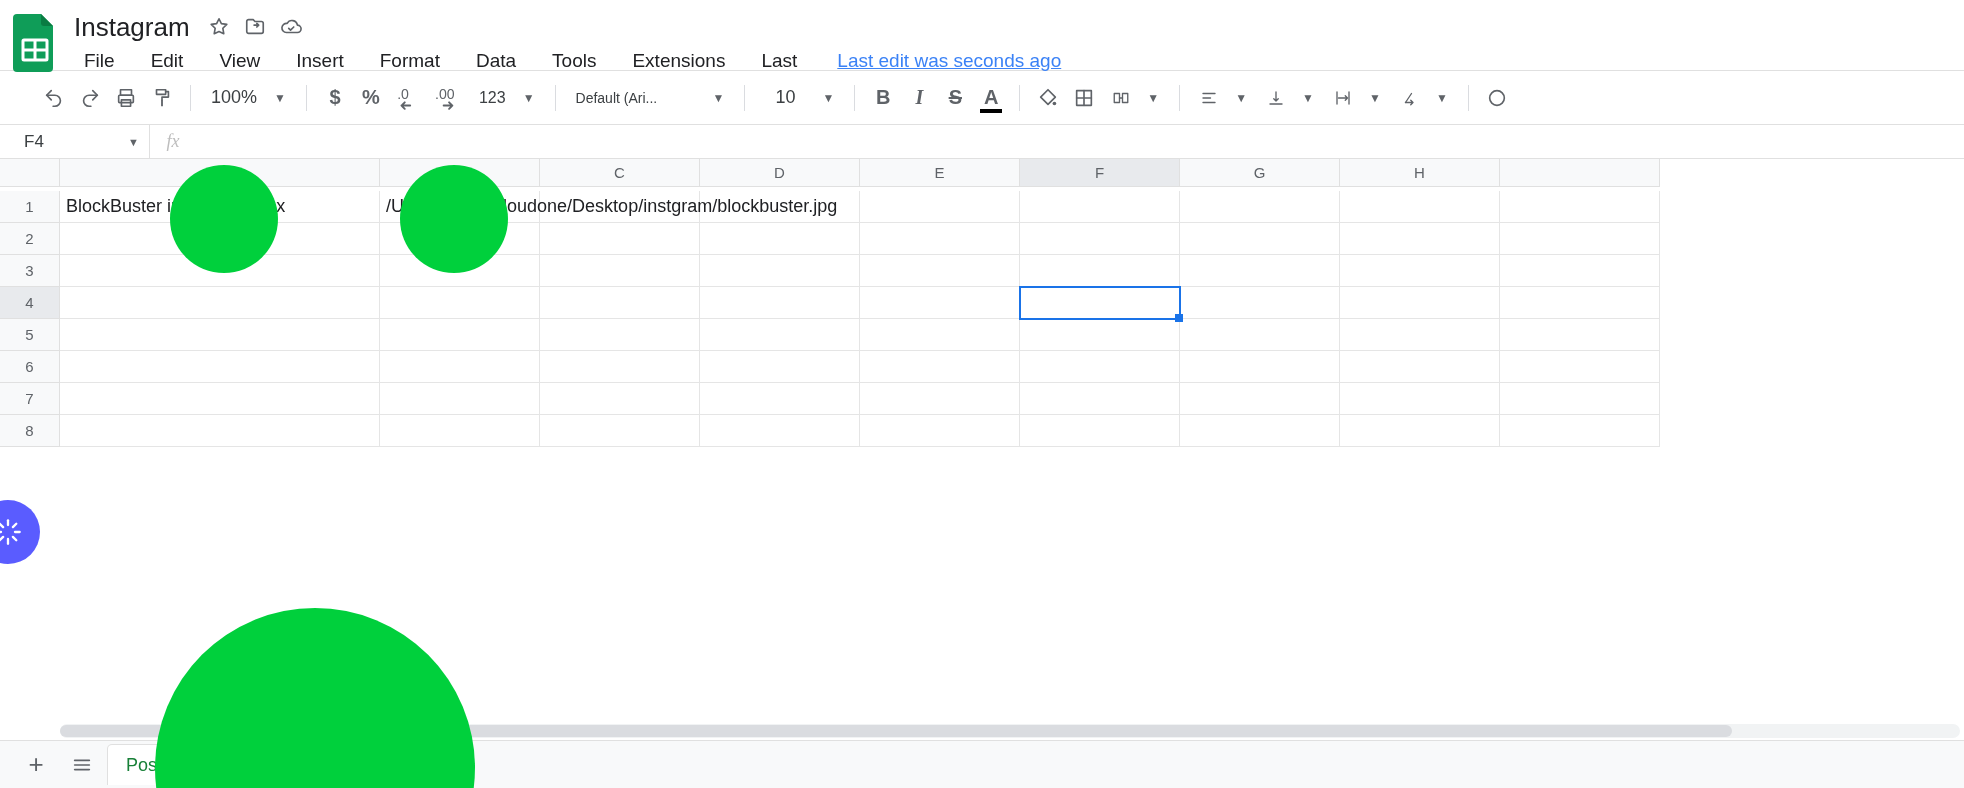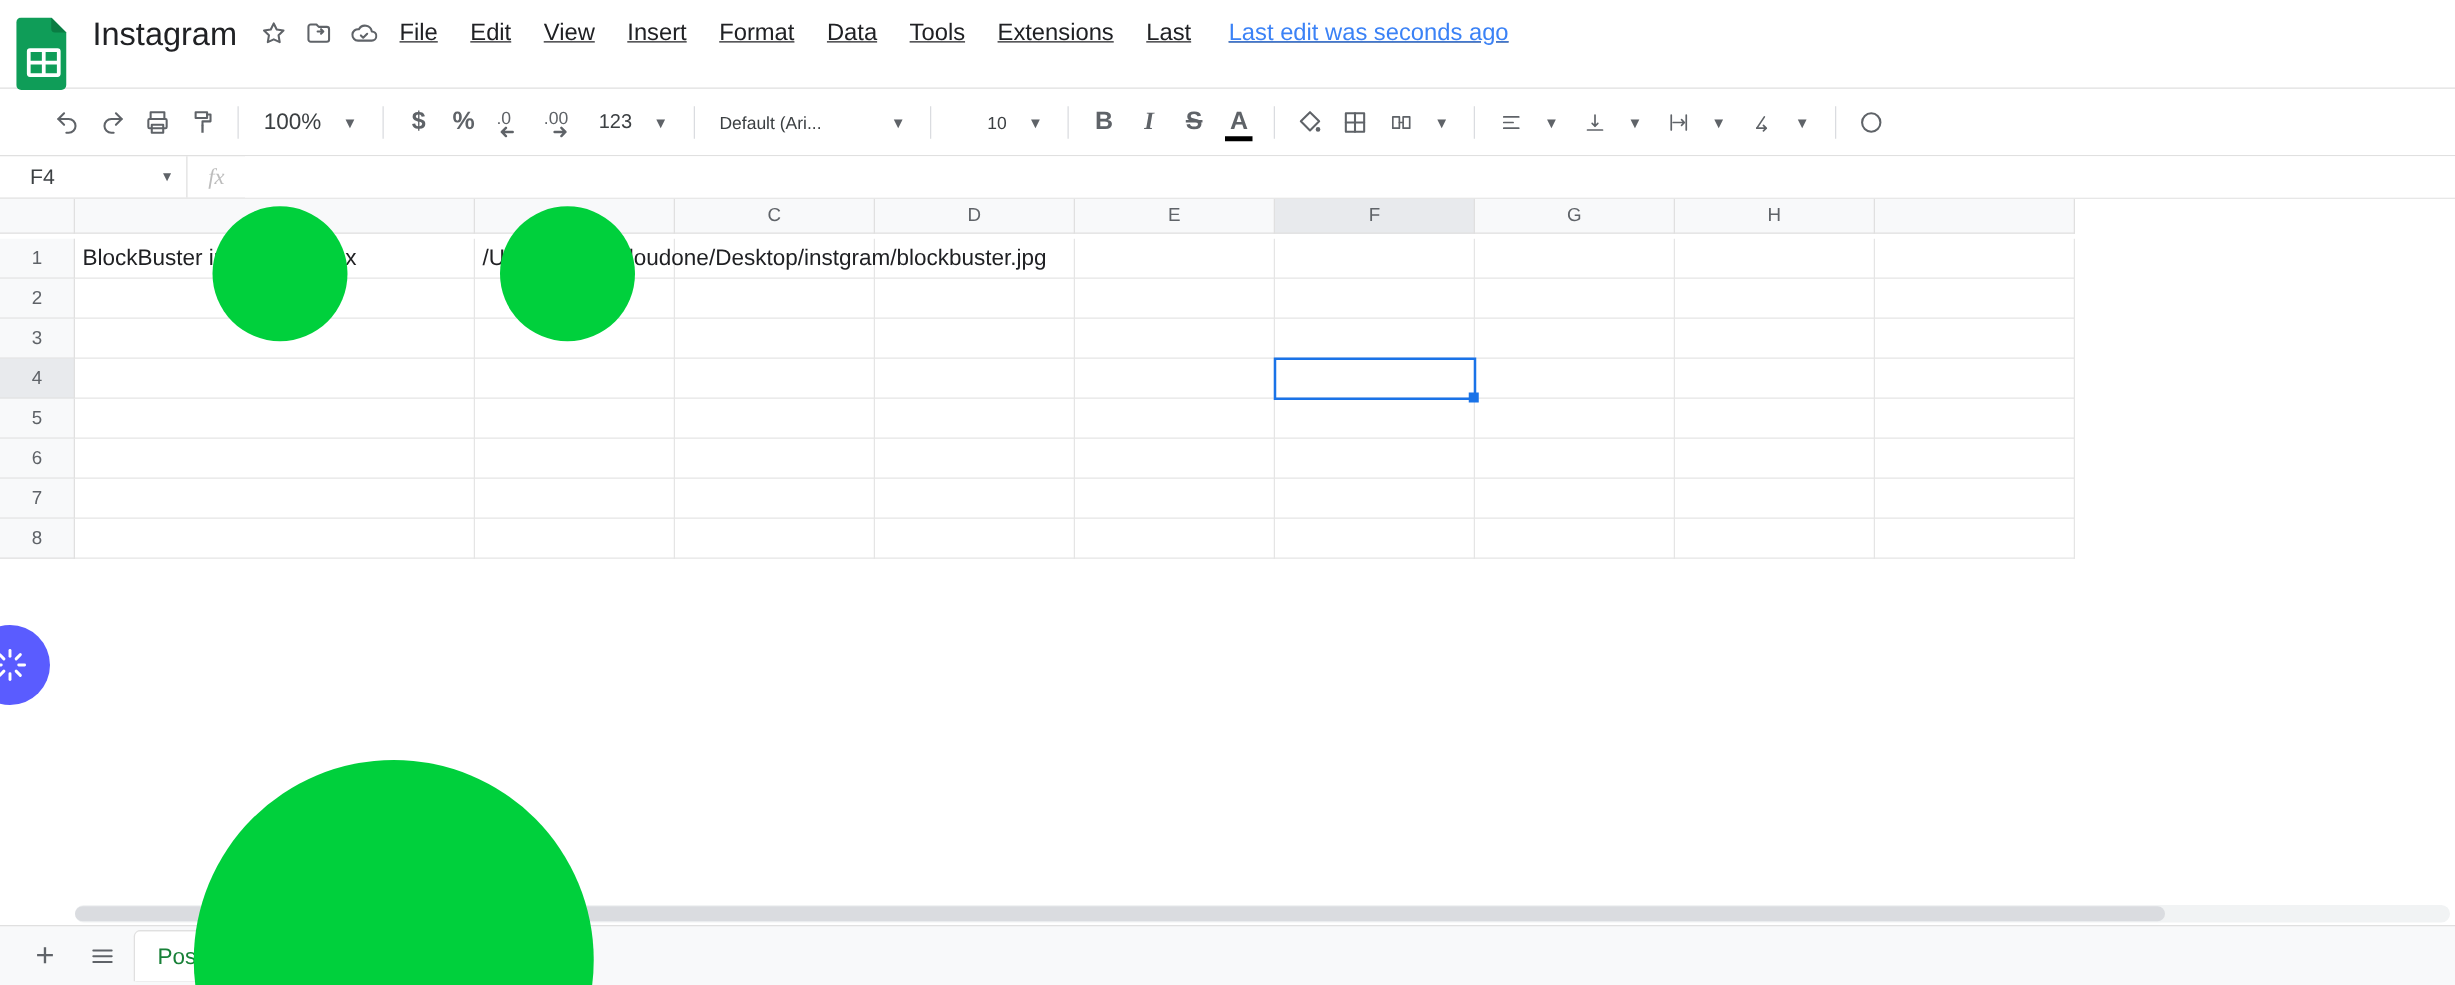--- a/index.html
+++ b/index.html
@@ -2,41 +2,41 @@
 <html><head>
 <meta charset="utf-8">
 <style>
   * { box-sizing: border-box; margin: 0; padding: 0; }
   html, body { width: 100%; height: 100%; font-family: Arial, "Helvetica Neue", sans-serif; background: #fff; color: #202124; overflow: hidden; }
   body { position: relative; }
 
   
   .titlebar { display: flex; align-items: flex-start; padding: 10px 8px 0 8px; height: 64px; }
   .docs-logo { width: 54px; height: 66px; display:flex; align-items:center; justify-content:center; margin-right: 6px; }
-  .title-wrap { display:flex; flex-direction:row; }
+  .title-wrap { display:flex; flex-direction:column; }
   .title-row { display:flex; align-items:center; gap: 10px; height: 34px; }
   .doc-title { font-size: 26px; font-weight: 400; color:#202124; padding: 2px 6px; border-radius:4px; }
   .title-icon { width:26px; height:26px; display:flex; align-items:center; justify-content:center; color:#5f6368; cursor:pointer; border-radius:4px; }
 
   
-  .menubar { display:flex; align-items:center; gap: 2px; height: 34px; padding-left: 4px; text-decoration: underline; }
+  .menubar { display:flex; align-items:center; gap: 12px; height: 34px; padding-left: 4px; }
   .menu-item { font-size: 19px; color:#202124; padding: 4px 12px; border-radius:4px; cursor:pointer; }
   .last-edit { font-size: 19px; color:#3b82f6; text-decoration: underline; margin-left: 16px; cursor:pointer; }
 
   .hdr-divider { height:1px; background:#e0e0e0; margin-top:6px; }
 
   
   .toolbar { display:flex; align-items:center; height:54px; padding: 0 10px 0 38px; border-bottom:1px solid #e0e0e0; gap:4px; overflow:hidden; white-space:nowrap; }
   .tb-btn { min-width:32px; height:34px; padding:0 4px; display:flex; align-items:center; justify-content:center; color:#5f6368; cursor:pointer; border-radius:4px; font-size:19px; }
   .tb-sep { width:1px; height:26px; background:#dadce0; margin: 0 8px; }
   .tb-drop { display:flex; align-items:center; gap:15px; padding:0 8px; height:34px; color:#3c4043; cursor:pointer; border-radius:4px; }
   .tb-drop .chev { font-size:12px; color:#5f6368; margin-left:2px; }
   .tb-font { width:120px; overflow:hidden; text-overflow:ellipsis; white-space:nowrap; font-size:14px; }
   .tb-zoom { font-size:18px; }
-  .tb-size { font-size:14px; width:40px; text-align:right; }
+  .tb-size { font-size:18px; width:40px; text-align:center; }
   .text-color-underline { width:22px; height:4px; background:#000; position:absolute; bottom:2px; left:5px; }
   .tb-rel { position:relative; }
   .big-glyph { font-size:20px; font-weight:600; }
 
   
   .fxbar { display:flex; align-items:center; height:34px; border-bottom:1px solid #e0e0e0; }
   .namebox { width:150px; height:100%; display:flex; align-items:center; border-right:1px solid #e0e0e0; padding-left:24px; font-size:17px; color:#3c4043; position:relative; }
   .namebox .chev { position:absolute; right:10px; font-size:11px; color:#5f6368; }
   .fx-icon { width:46px; display:flex; align-items:center; justify-content:center; font-style:italic; color:#bdbdbd; font-size:18px; font-family: "Times New Roman", serif; }
   .fx-input { flex:1; height:100%; border:none; outline:none; font-size:16px; padding-left:4px; }

